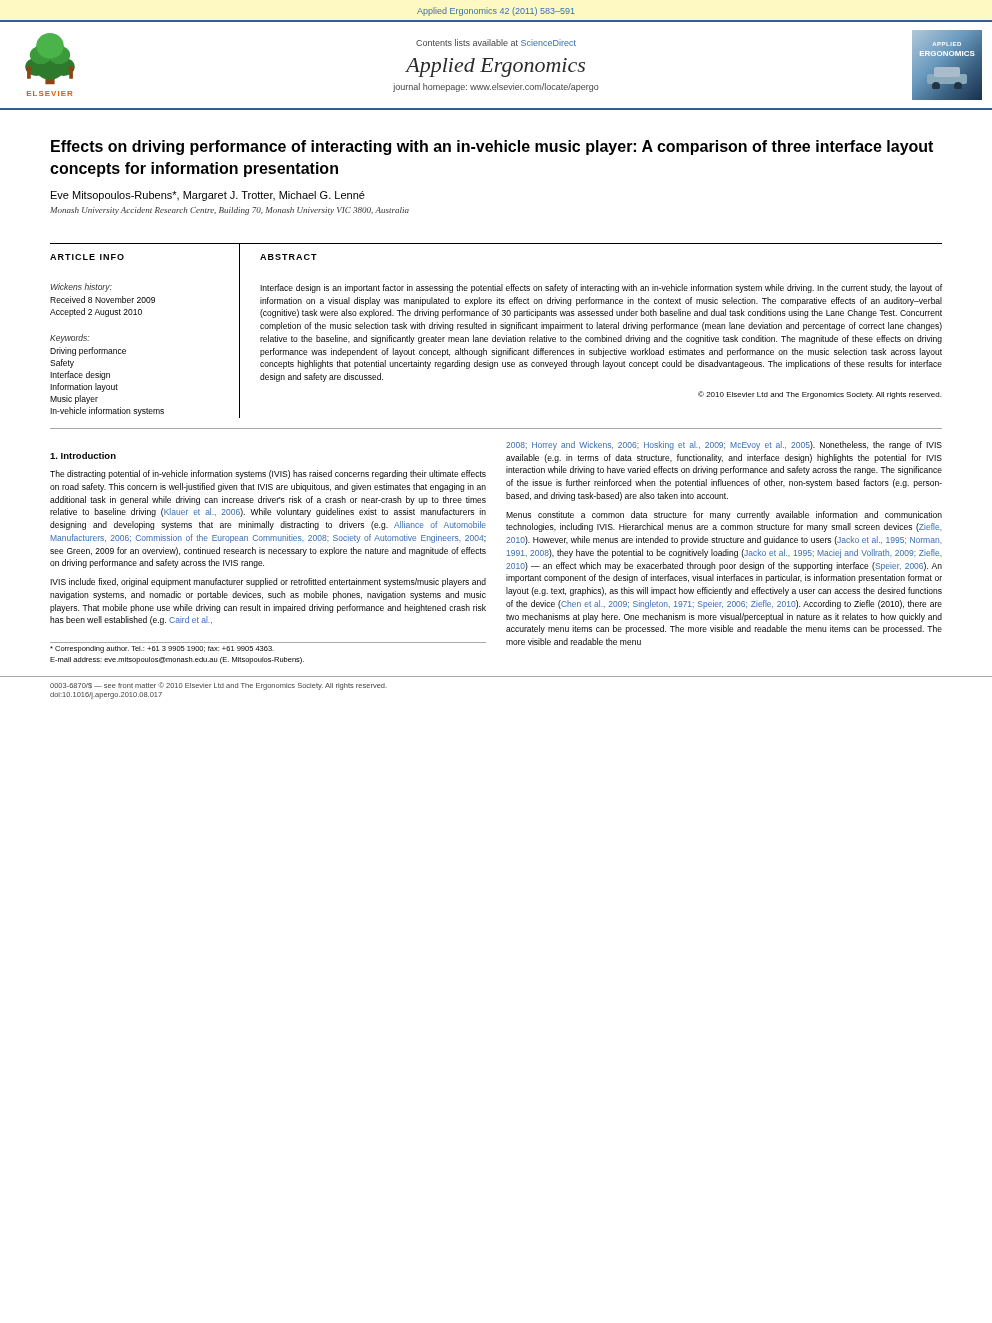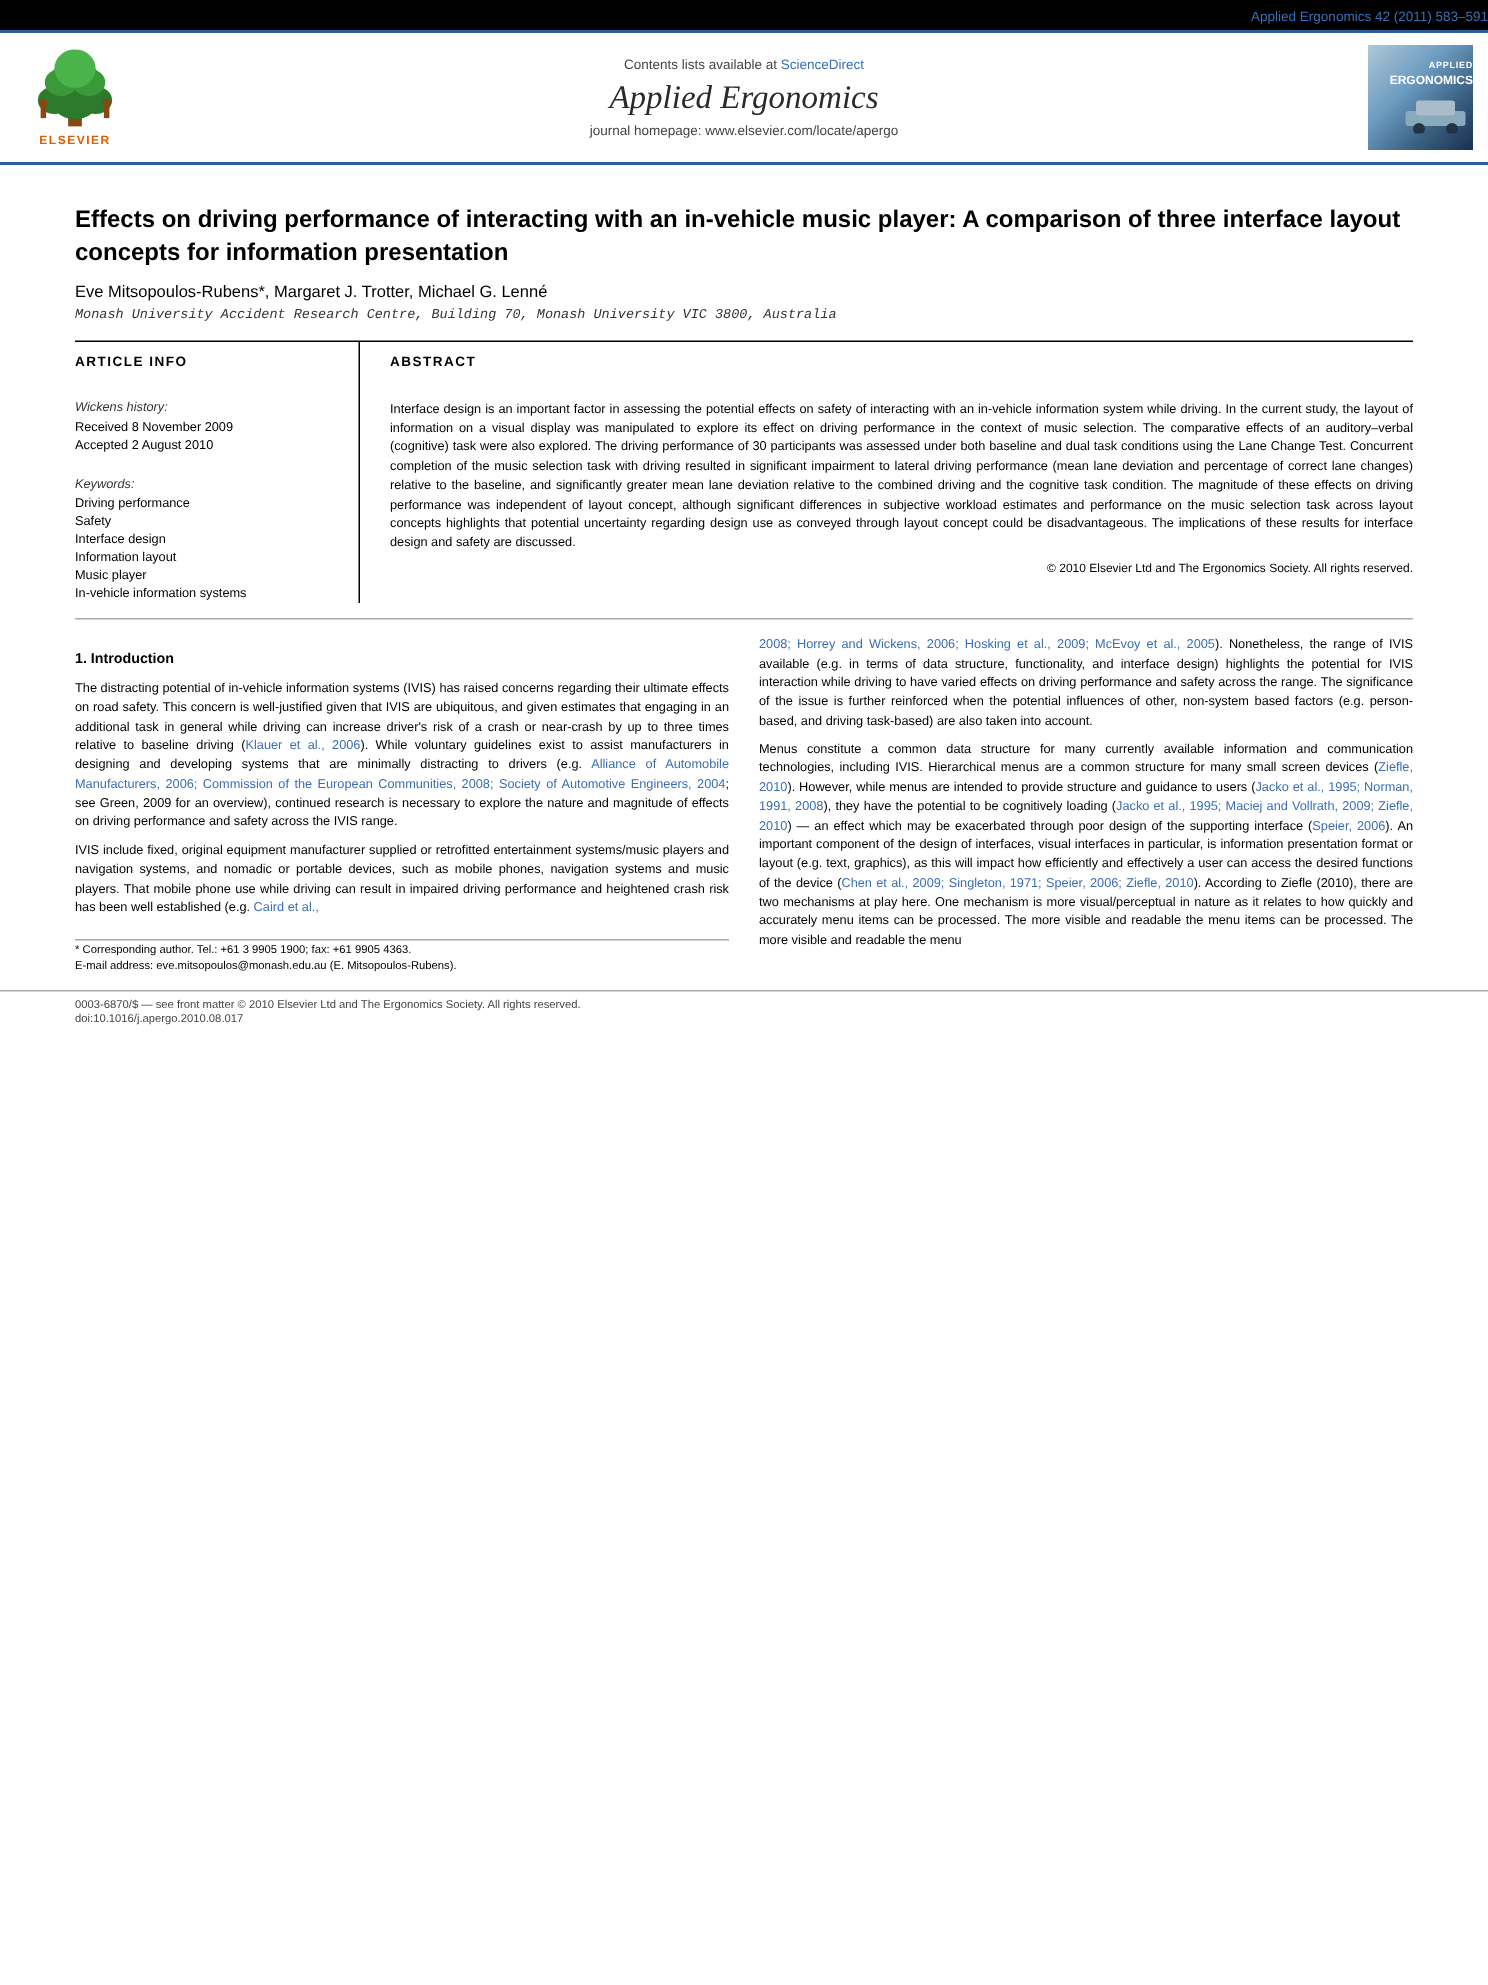--- a/index.html
+++ b/index.html
@@ -6,22 +6,22 @@
     body {
       background: #fff;
       font-family: 'Times New Roman', Times, serif;
       font-size: 10px;
       color: #000;
       width: 992px;
       min-height: 1323px;
     }
 
     .top-bar {
-      background: #000000;
-      text-align: right;
+      background: #fef9c3;
+      text-align: center;
       padding: 6px 0 4px 0;
       font-size: 9px;
       color: #3a6eb5;
       font-family: Arial, sans-serif;
     }
 
     .header-container {
       border-top: 2px solid #2a6096;
       border-bottom: 2px solid #2a6096;
       display: flex;
@@ -85,21 +85,21 @@
       display: flex;
       justify-content: flex-end;
     }
 
     .journal-logo-box {
       width: 70px;
       height: 70px;
       background: linear-gradient(135deg, #b0c8d8 0%, #6a9abf 40%, #3a6080 70%, #1a3050 100%);
       display: flex;
       flex-direction: column;
-      align-items: flex-end;
+      align-items: center;
       justify-content: center;
       font-size: 7px;
       font-family: Arial, sans-serif;
       color: #fff;
       font-weight: bold;
       text-align: center;
       line-height: 1.3;
       position: relative;
       overflow: hidden;
     }
@@ -129,24 +129,24 @@
 
     .authors {
       font-size: 11px;
       font-family: Arial, sans-serif;
       color: #000;
       margin-bottom: 4px;
     }
 
     .affiliation {
       font-size: 9px;
-      font-family: Liberation Mono, monospace;
+      font-family: Liberation Serif, serif;
       font-style: italic;
       color: #333;
-      margin-bottom: 12px;
+      margin-bottom: 28px;
     }
 
     .two-col {
       display: flex;
       gap: 20px;
       margin-top: 8px;
       border-top: 1px solid #000;
     }
 
     .left-col {

